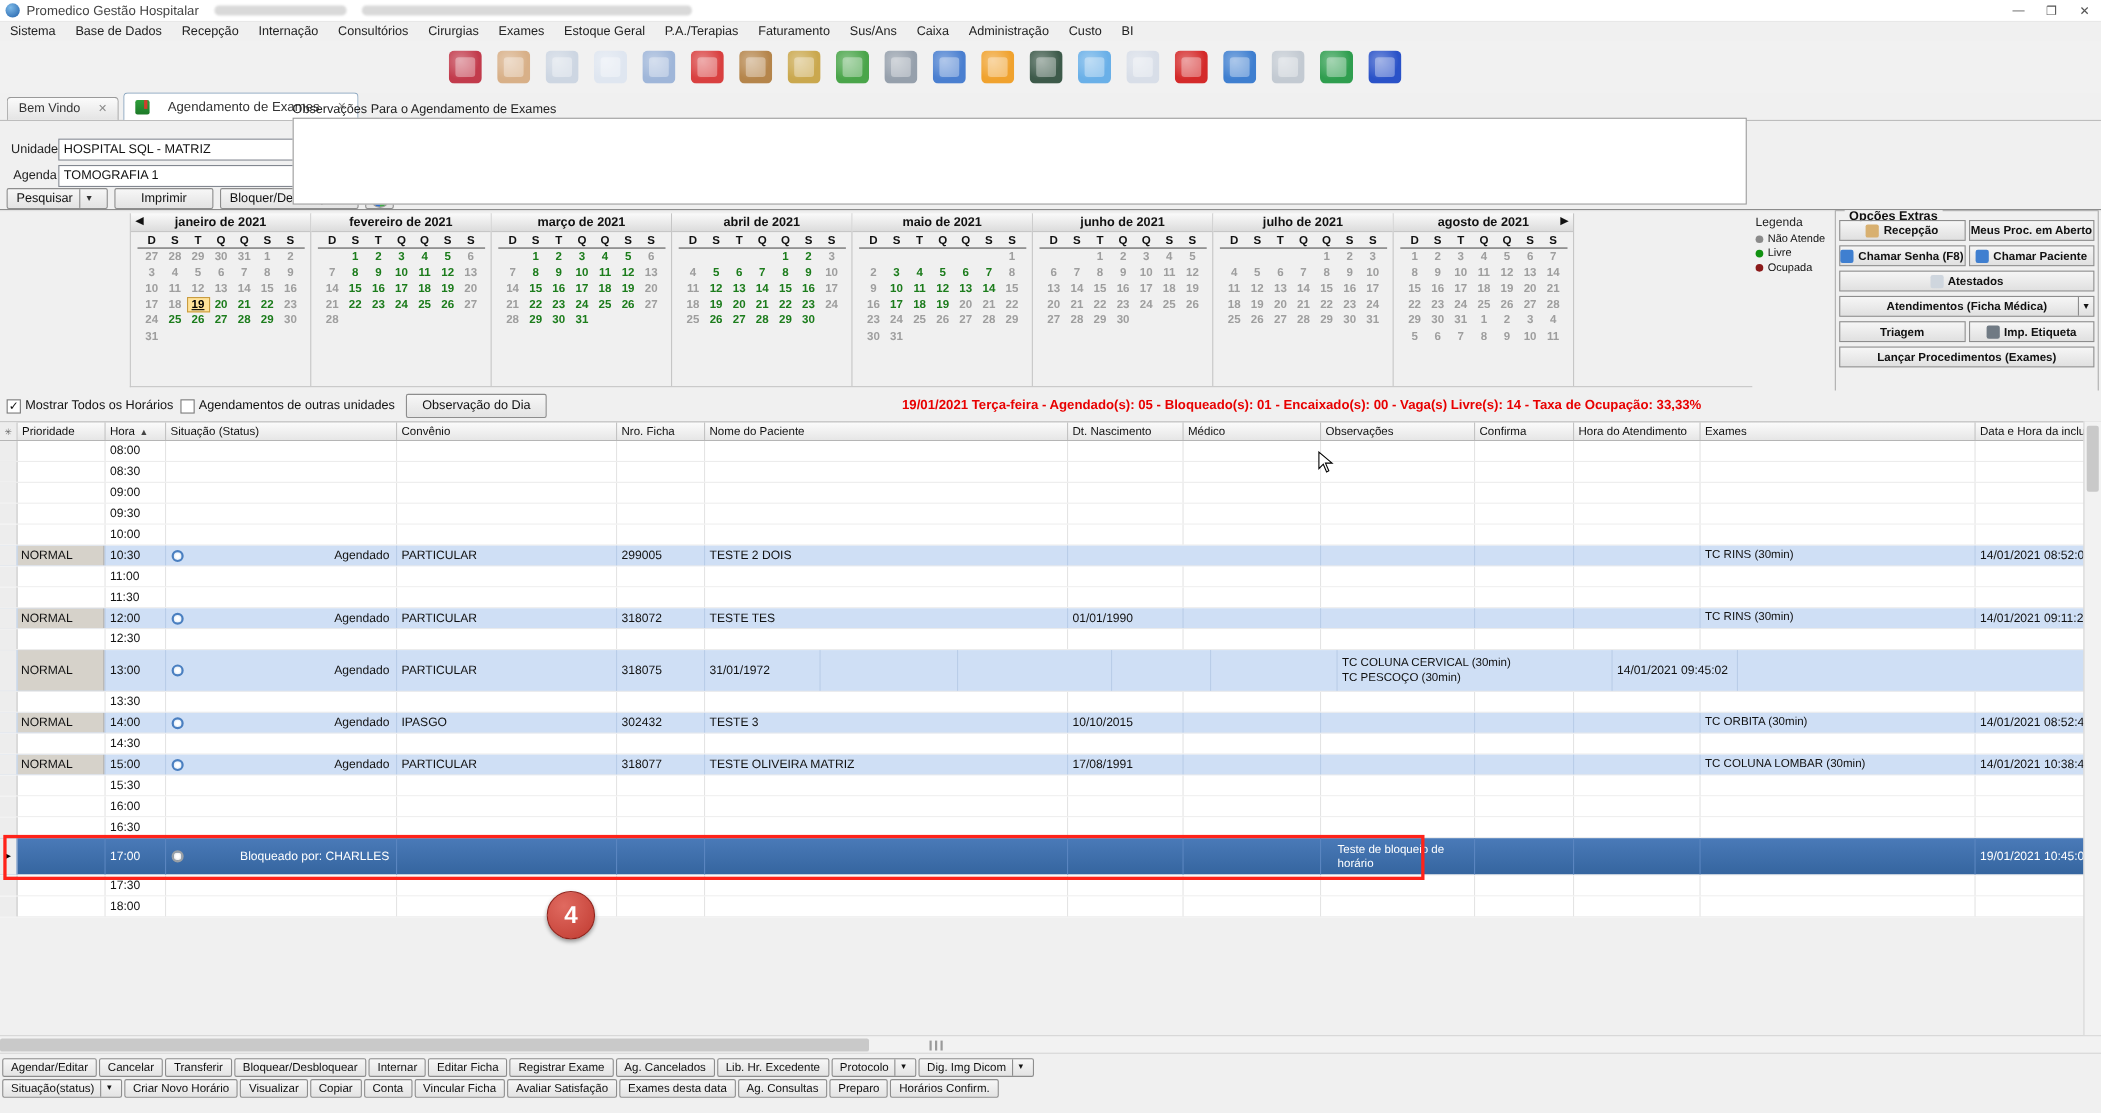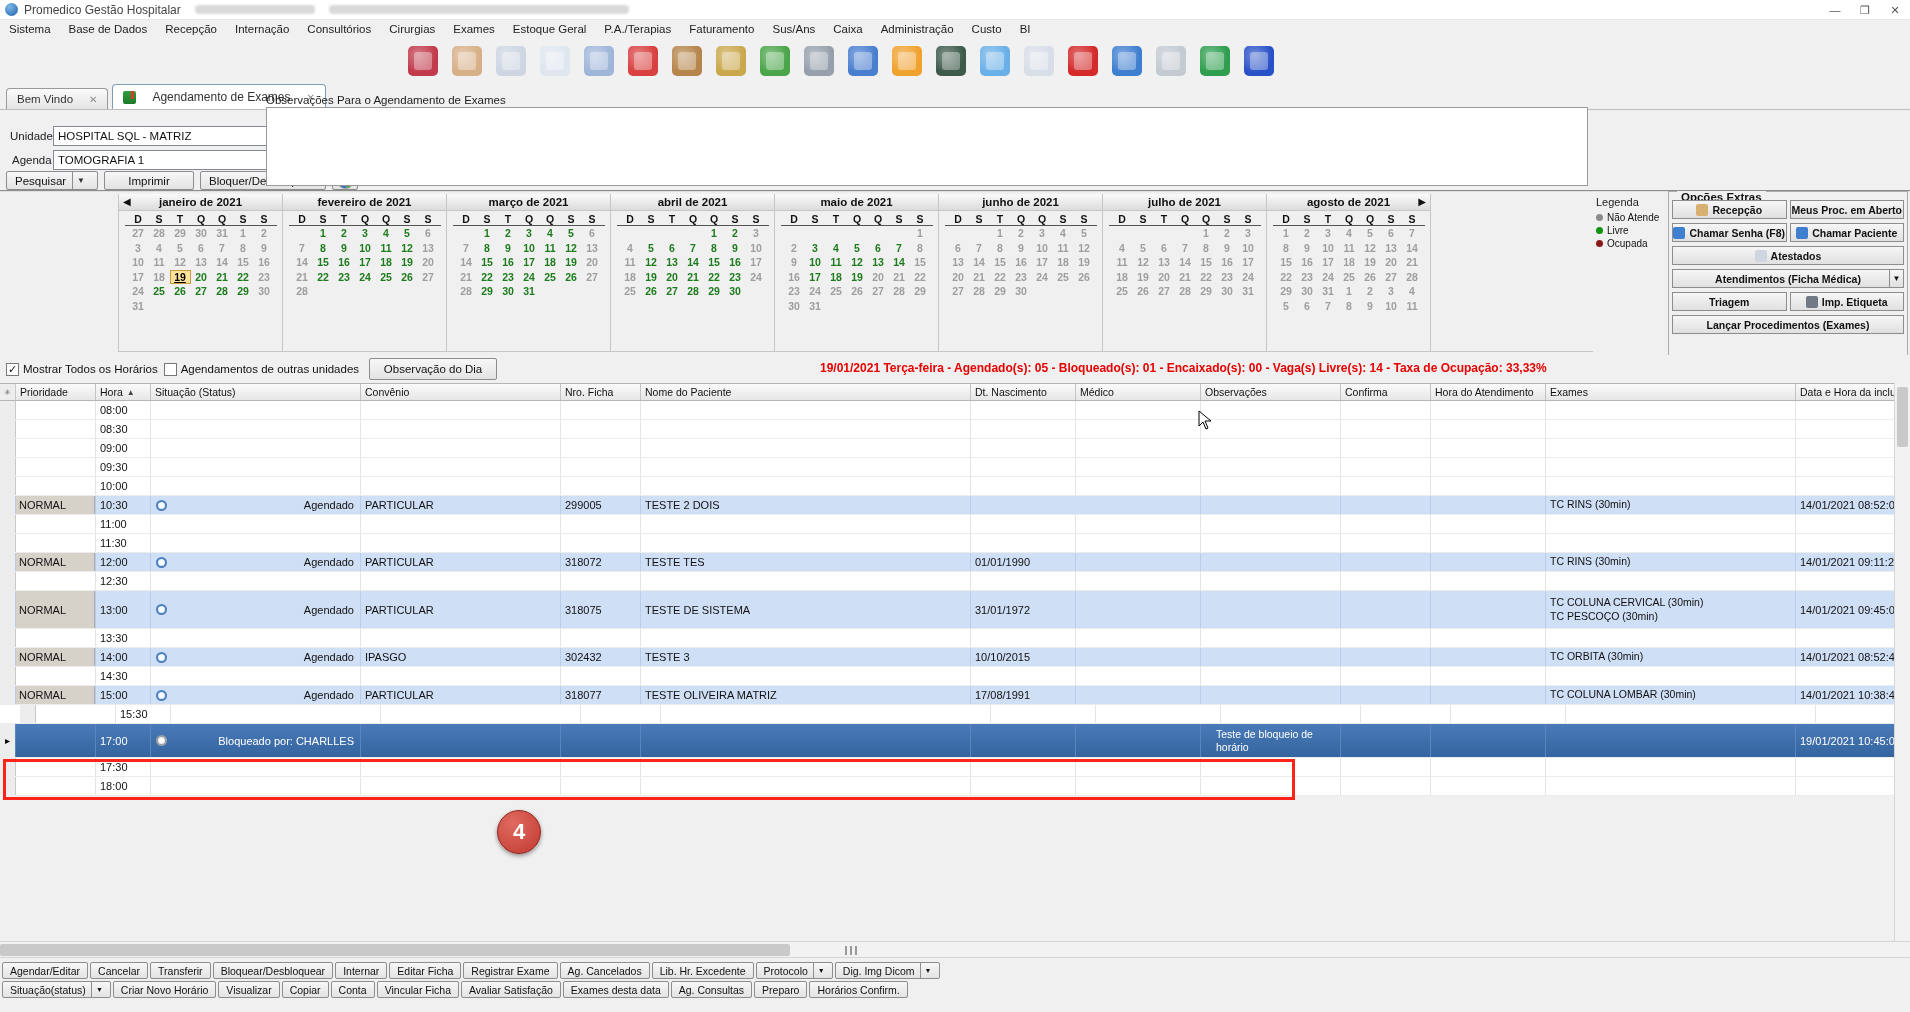--- a/index.html
+++ b/index.html
@@ -1018,21 +1018,20 @@
       <div class="cell" style="width: 80px; flex: 0 0 auto; padding: 0px;">
         <div class="prio-box">NORMAL</div>
       </div>
       <div class="cell" style="width: 55px; flex: 0 0 auto;">13:00</div>
       <div class="cell" style="width: 210px; flex: 0 0 auto;">
         <span class="clock"></span>
         <span class="statustext">Agendado</span>
       </div>
       <div class="cell" style="width: 200px; flex: 0 0 auto;">PARTICULAR</div>
       <div class="cell" style="width: 80px; flex: 0 0 auto;">318075</div>
-      <div class="cell" style="width: 330px; flex: 0 0 auto;">TESTE DE SISTEMA</div>
       <div class="cell" style="width: 105px; flex: 0 0 auto;">31/01/1972</div>
       <div class="cell" style="width: 125px; flex: 0 0 auto;"></div>
       <div class="cell" style="width: 140px; flex: 0 0 auto;"></div>
       <div class="cell" style="width: 90px; flex: 0 0 auto;"></div>
       <div class="cell" style="width: 115px; flex: 0 0 auto;"></div>
       <div class="cell" style="width: 250px; flex: 0 0 auto;">
         <div class="examlines">
           <div>TC COLUNA CERVICAL (30min)</div>
           <div>TC PESCOÇO (30min)</div>
         </div>
@@ -1114,24 +1113,56 @@
       <div class="cell" style="width: 140px; flex: 0 0 auto;"></div>
       <div class="cell" style="width: 90px; flex: 0 0 auto;"></div>
       <div class="cell" style="width: 115px; flex: 0 0 auto;"></div>
       <div class="cell" style="width: 250px; flex: 0 0 auto;">
         <div class="examlines">
           <div>TC COLUNA LOMBAR (30min)</div>
         </div>
       </div>
       <div class="cell" style="width: 114px; flex: 0 0 auto;">14/01/2021 10:38:49</div>
     </div>
-    <div class="row" style="height: 19px; padding-left: 20px;">
+    <div class="row" style="height: 19px;">
       <div class="cell gutter" style="width: 16px; flex: 0 0 auto; font-size: 10px; color: rgb(102, 102, 102); background: rgb(237, 237, 237);"></div>
       <div class="cell" style="width: 80px; flex: 0 0 auto;"></div>
       <div class="cell" style="width: 55px; flex: 0 0 auto;">15:30</div>
+      <div class="cell" style="width: 210px; flex: 0 0 auto;"></div>
+      <div class="cell" style="width: 200px; flex: 0 0 auto;"></div>
+      <div class="cell" style="width: 80px; flex: 0 0 auto;"></div>
+      <div class="cell" style="width: 330px; flex: 0 0 auto;"></div>
+      <div class="cell" style="width: 105px; flex: 0 0 auto;"></div>
+      <div class="cell" style="width: 125px; flex: 0 0 auto;"></div>
+      <div class="cell" style="width: 140px; flex: 0 0 auto;"></div>
+      <div class="cell" style="width: 90px; flex: 0 0 auto;"></div>
+      <div class="cell" style="width: 115px; flex: 0 0 auto;"></div>
+      <div class="cell" style="width: 250px; flex: 0 0 auto;"></div>
+      <div class="cell" style="width: 114px; flex: 0 0 auto;"></div>
+    </div>
+    <div class="row" style="height: 19px;">
+      <div class="cell gutter" style="width: 16px; flex: 0 0 auto; font-size: 10px; color: rgb(102, 102, 102); background: rgb(237, 237, 237);"></div>
+      <div class="cell" style="width: 80px; flex: 0 0 auto;"></div>
+      <div class="cell" style="width: 55px; flex: 0 0 auto;">16:00</div>
+      <div class="cell" style="width: 210px; flex: 0 0 auto;"></div>
+      <div class="cell" style="width: 200px; flex: 0 0 auto;"></div>
+      <div class="cell" style="width: 80px; flex: 0 0 auto;"></div>
+      <div class="cell" style="width: 330px; flex: 0 0 auto;"></div>
+      <div class="cell" style="width: 105px; flex: 0 0 auto;"></div>
+      <div class="cell" style="width: 125px; flex: 0 0 auto;"></div>
+      <div class="cell" style="width: 140px; flex: 0 0 auto;"></div>
+      <div class="cell" style="width: 90px; flex: 0 0 auto;"></div>
+      <div class="cell" style="width: 115px; flex: 0 0 auto;"></div>
+      <div class="cell" style="width: 250px; flex: 0 0 auto;"></div>
+      <div class="cell" style="width: 114px; flex: 0 0 auto;"></div>
+    </div>
+    <div class="row" style="height: 19px;">
+      <div class="cell gutter" style="width: 16px; flex: 0 0 auto; font-size: 10px; color: rgb(102, 102, 102); background: rgb(237, 237, 237);"></div>
+      <div class="cell" style="width: 80px; flex: 0 0 auto;"></div>
+      <div class="cell" style="width: 55px; flex: 0 0 auto;">16:30</div>
       <div class="cell" style="width: 210px; flex: 0 0 auto;"></div>
       <div class="cell" style="width: 200px; flex: 0 0 auto;"></div>
       <div class="cell" style="width: 80px; flex: 0 0 auto;"></div>
       <div class="cell" style="width: 330px; flex: 0 0 auto;"></div>
       <div class="cell" style="width: 105px; flex: 0 0 auto;"></div>
       <div class="cell" style="width: 125px; flex: 0 0 auto;"></div>
       <div class="cell" style="width: 140px; flex: 0 0 auto;"></div>
       <div class="cell" style="width: 90px; flex: 0 0 auto;"></div>
       <div class="cell" style="width: 115px; flex: 0 0 auto;"></div>
       <div class="cell" style="width: 250px; flex: 0 0 auto;"></div>

